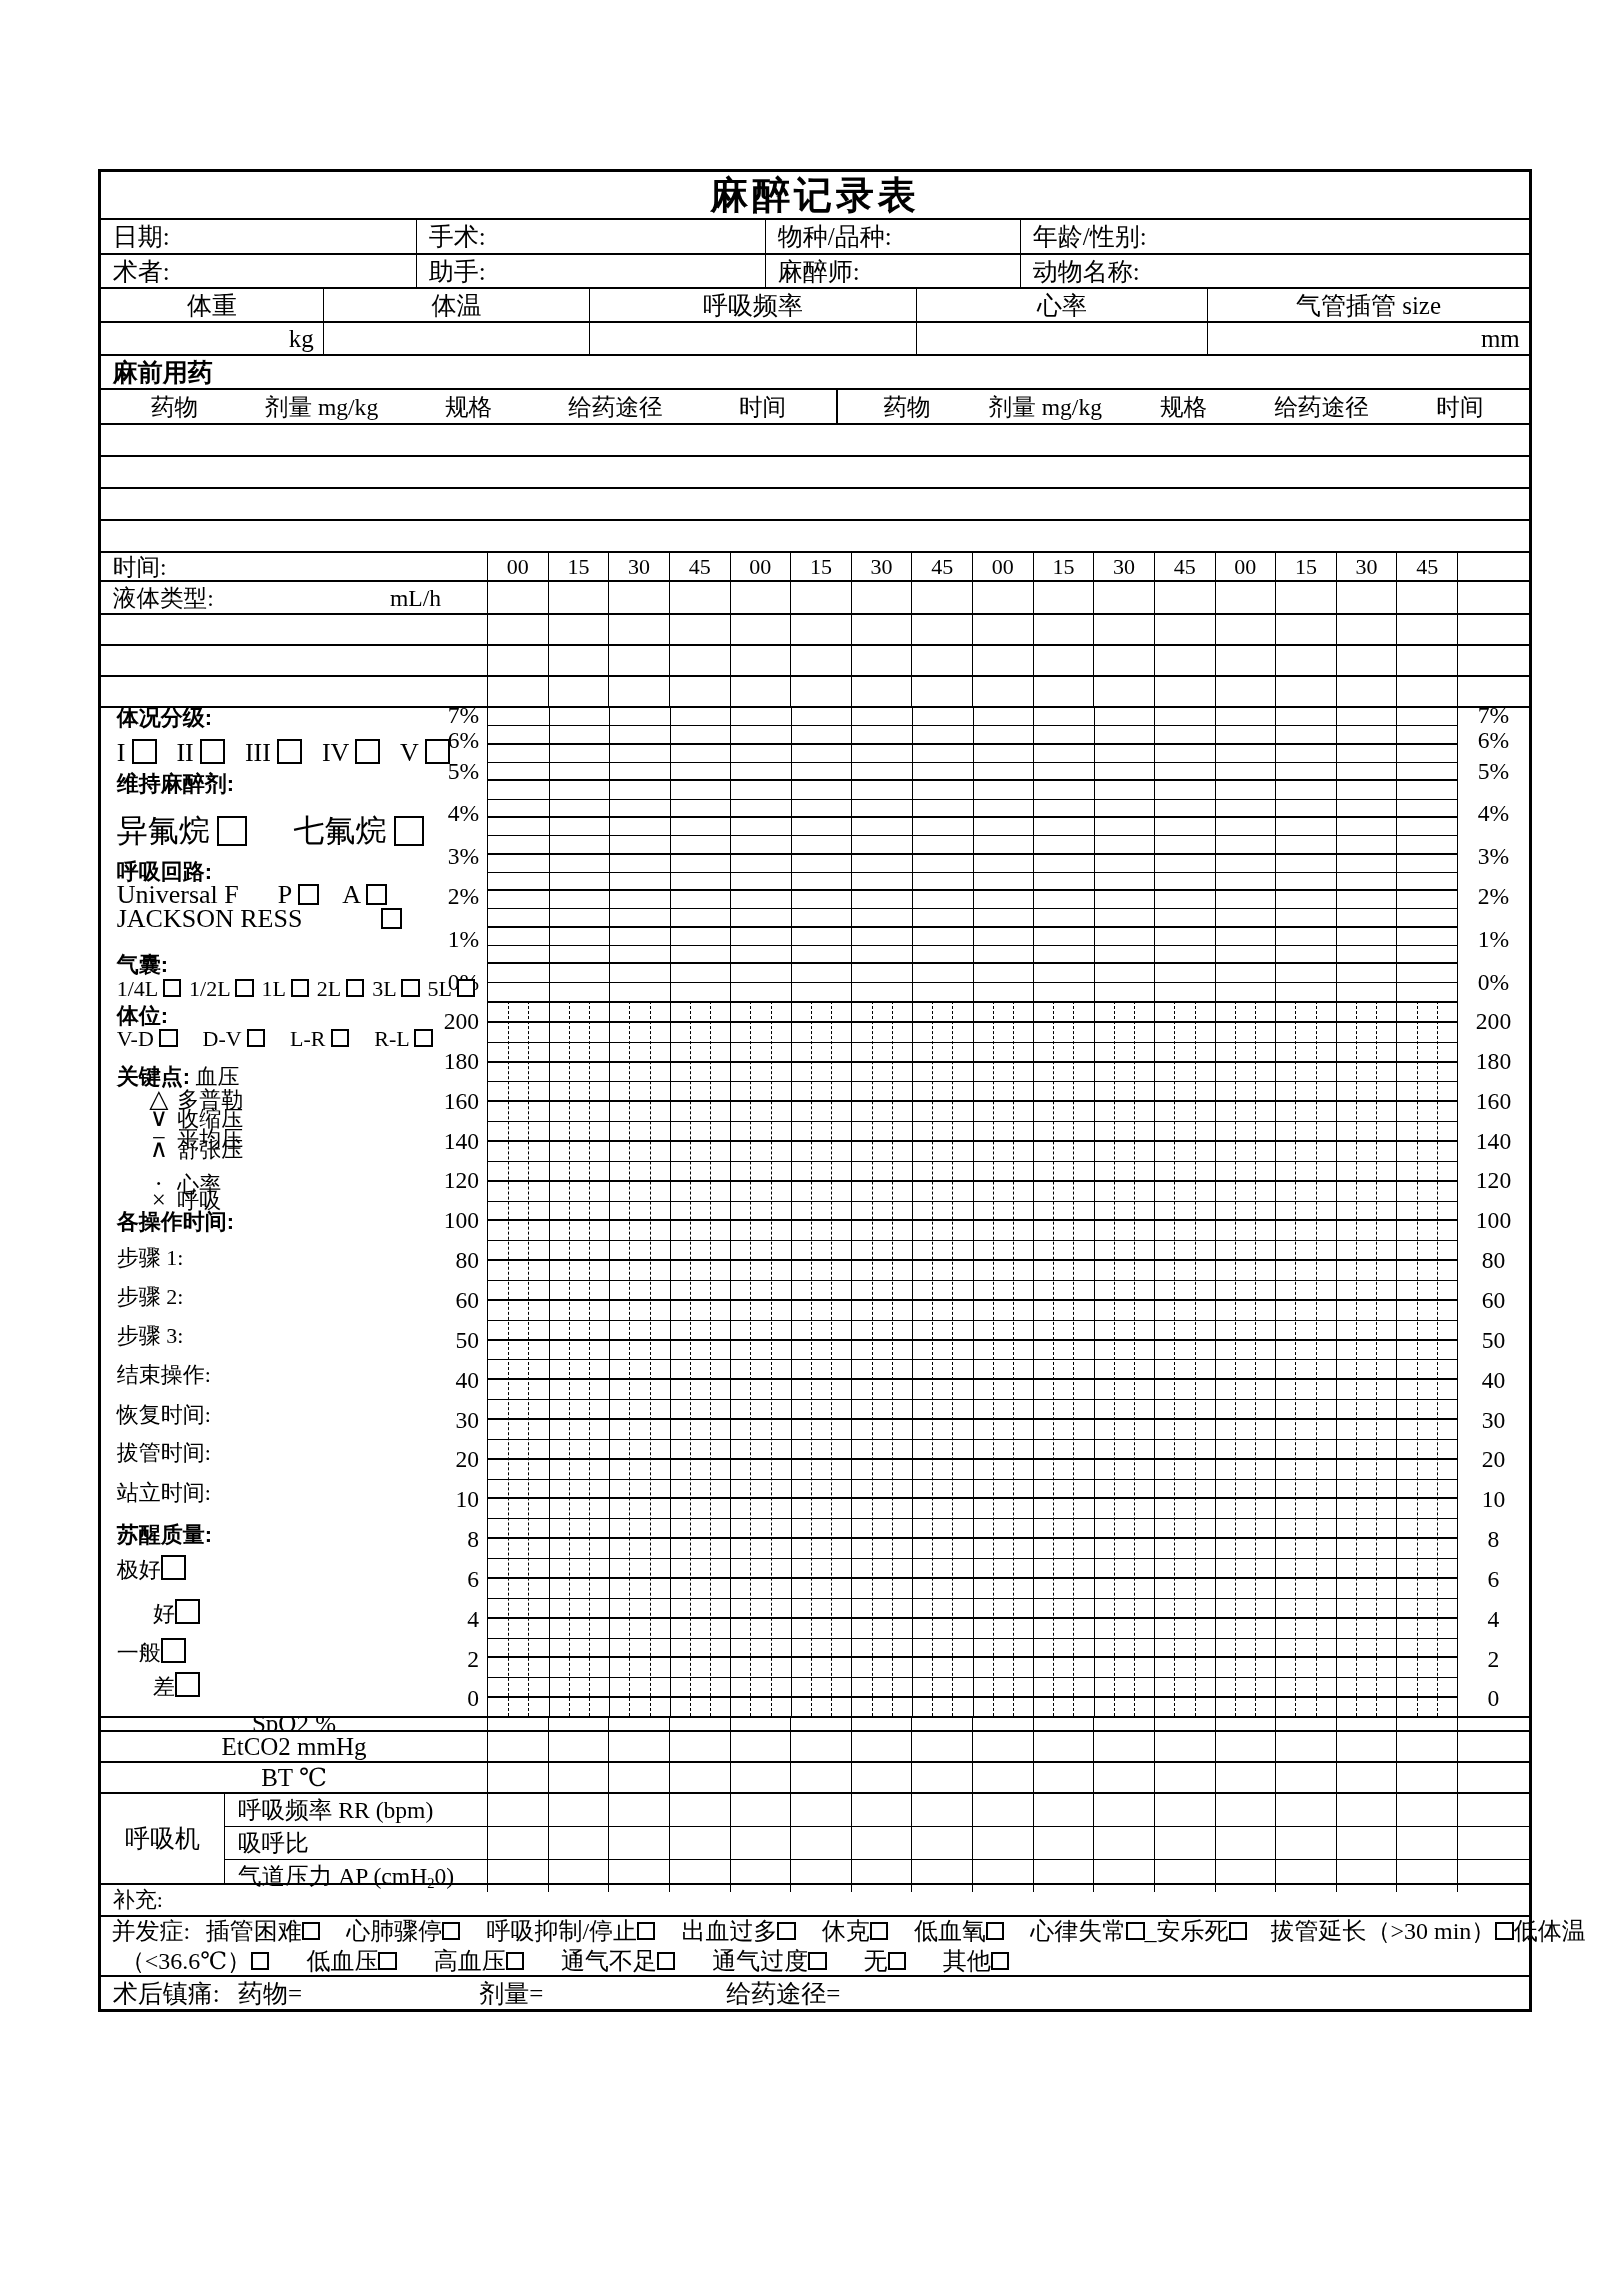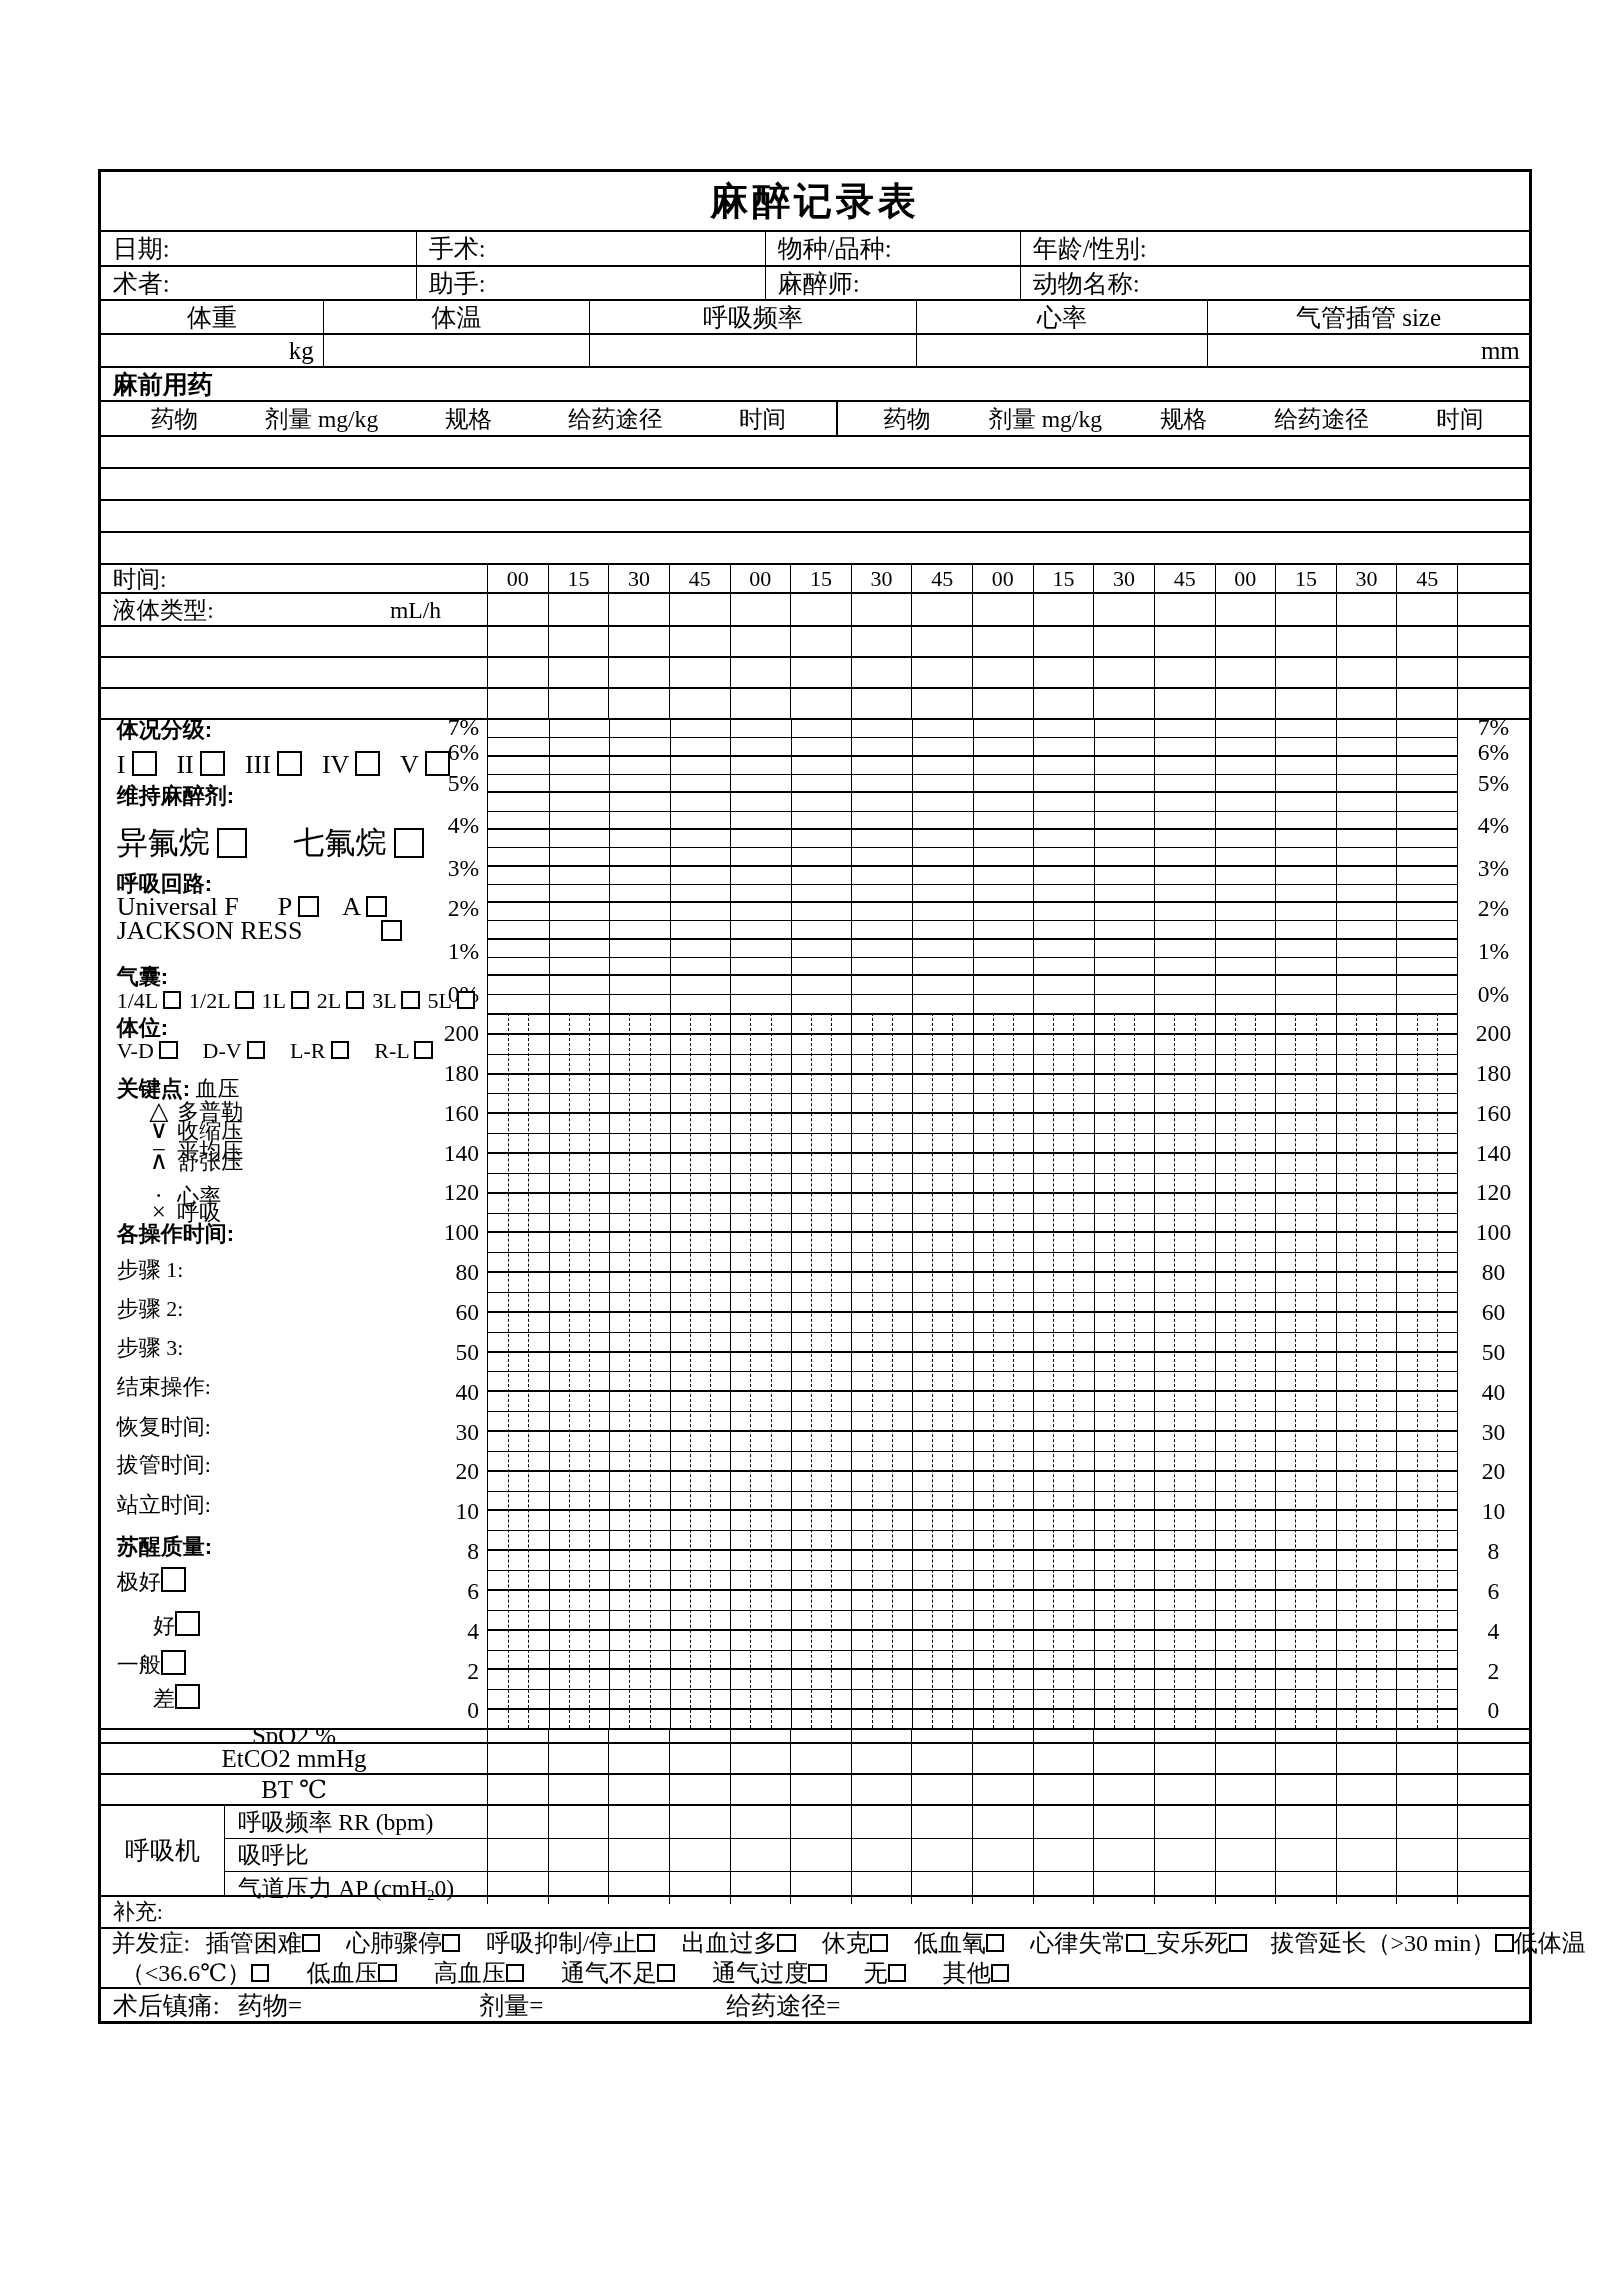--- a/index.html
+++ b/index.html
@@ -63,21 +63,21 @@
   .comp-item{display:inline-block;}
   .analgesia{font-size:25px;}
   .mlh{position:absolute;right:46px;top:50%;transform:translateY(-50%);font-size:23.6px;}
   .sub{font-size:0.62em;vertical-align:-0.25em;}
 </style>
 </head>
 <body>
 
 <div class="sheet">
 
-  <div class="row title-row" style="height:60px">
+  <div class="row title-row" style="height:48px">
     <div class="title">麻醉记录表</div>
   </div>
 
   <div class="row" style="height:35px">
     <div class="cell" style="flex:0 0 315px">
         <span class="lbl">日期:</span>
       </div>
     <div class="cell" style="flex:0 0 349px">
         <span class="lbl">手术:</span>
       </div>

